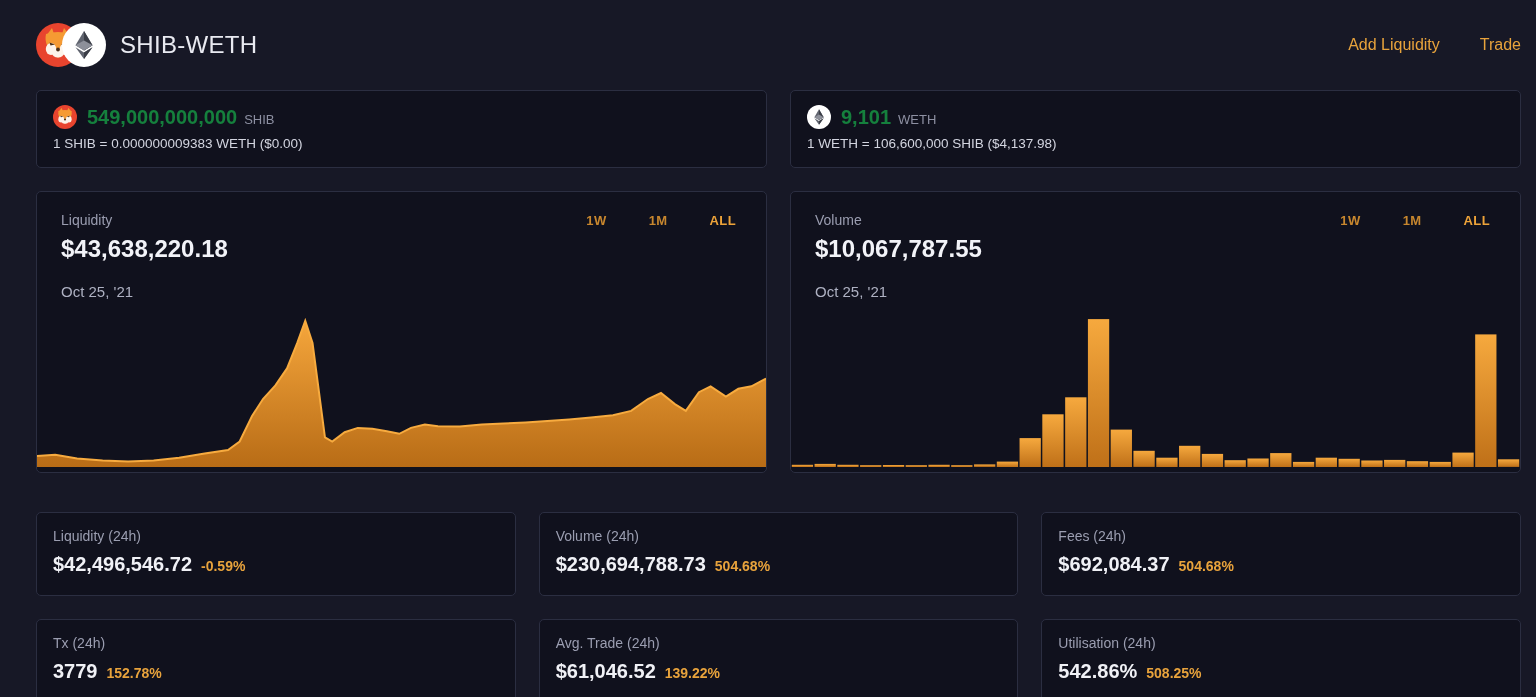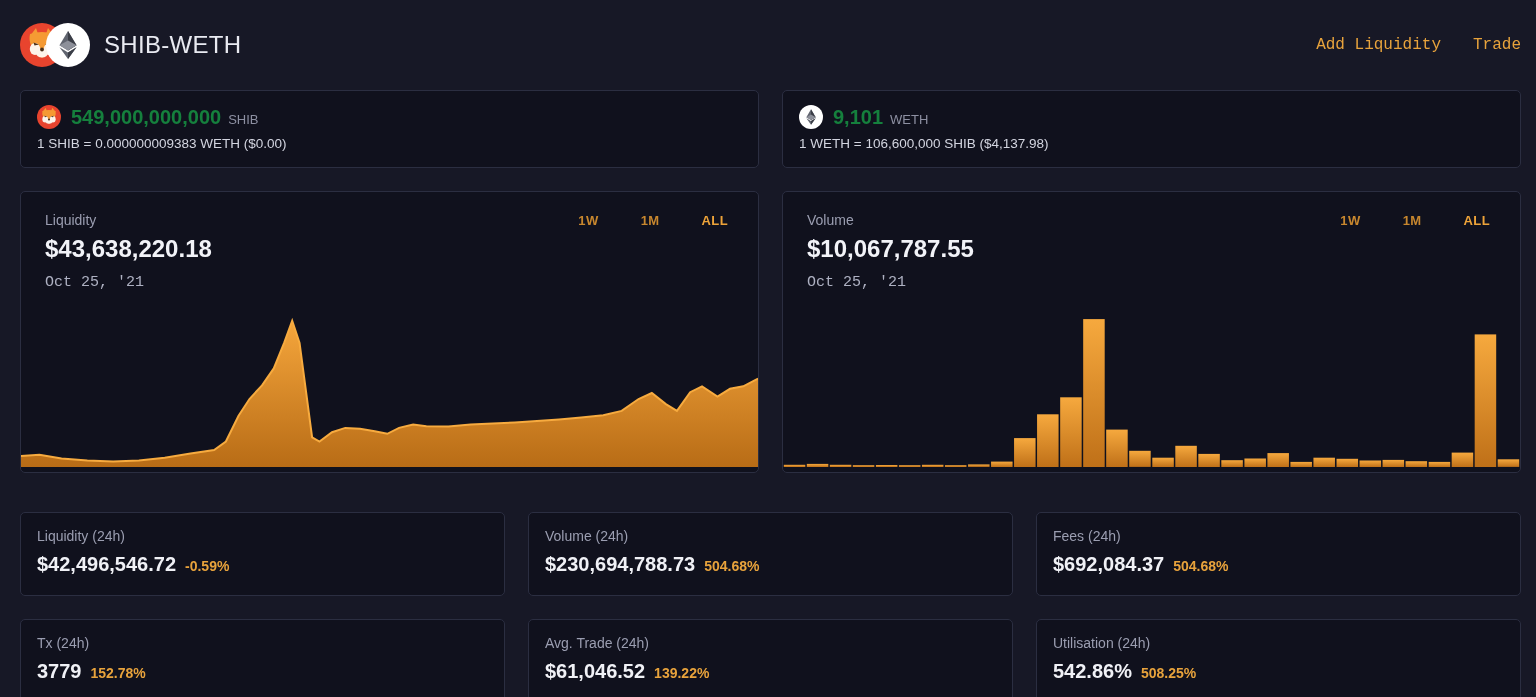--- a/index.html
+++ b/index.html
@@ -3,31 +3,31 @@
 <meta charset="utf-8">
 <style>
   * { margin:0; padding:0; box-sizing:border-box; }
   html,body { width:1536px; height:697px; }
   body {
     background:#171826;
     font-family:"Liberation Sans", sans-serif;
     color:#eceef4;
     overflow:hidden;
   }
-  .page { width:1536px; height:697px; padding:0 15px 0 20px; }
+  .page { width:1536px; height:697px; padding:0 15px 0 36px; }
 
   
   .header { height:90px; display:flex; align-items:center; justify-content:space-between; }
   .pair { display:flex; align-items:center; }
   .pair-icons { position:relative; width:70px; height:44px; }
   .pair-icons .tok { position:absolute; top:0; width:44px; height:44px; }
   .pair-icons .tok.shib { left:0; z-index:1; }
   .pair-icons .tok.weth { left:26px; z-index:2; }
   .pair-title { font-size:24px; font-weight:500; color:#e9eaf1; margin-left:14px; letter-spacing:0.3px; }
-  .header-links { display:flex; gap:32px;font-family:Liberation Mono, monospace; }
+  .header-links { display:flex; gap:40px; }
   .header-links a { color:#e8a33c; font-size:16px; text-decoration:none; cursor:pointer; }
 
   
   .grid2 { display:grid; grid-template-columns:1fr 1fr; gap:23px; margin-bottom:23px; }
   .grid3 { display:grid; grid-template-columns:1fr 1fr 1fr; gap:23px; margin-bottom:23px;margin-top:39px; }
 
   .card {
     background:#10111d;
     border:1px solid #2b2e41;
     border-radius:5px;
@@ -39,21 +39,21 @@
   .reserve-top .tok-sm { width:24px; height:24px; margin-right:10px; flex:0 0 auto; }
   .reserve-amount { font-size:20px; font-weight:700; color:#15803d; }
   .reserve-symbol { font-size:13px; color:#8d90a2; margin-left:7px; position:relative; top:2px; }
   .reserve-rate { font-size:13.5px; color:#d3d5e0; margin-top:7px; }
 
   
   .chart-card { height:282px; position:relative; overflow:hidden; }
   .chart-head { padding:20px 0 0 24px; }
   .chart-label { font-size:14px; color:#9b9eb1; }
   .chart-value { font-size:24px; font-weight:700; color:#f2f3f8; margin-top:7px; }
-  .chart-date { font-size:15px; color:#aeb1c2; margin-top:11px;font-family:Liberation Mono, monospace; }
+  .chart-date { font-size:15px; color:#aeb1c2; margin-top:20px; }
   .chart-tabs { position:absolute; top:21px; right:30px; display:flex; gap:42px;margin-left:41px; }
   .chart-tab { font-size:13px; font-weight:700; color:#c8872e; cursor:pointer; letter-spacing:0.4px; }
   .chart-tab.active { color:#eda339; }
   .chart-area { position:absolute; left:0; right:0; bottom:5px; height:178px; }
   .chart-area svg { display:block; width:100%; height:178px; }
 
   
   .stat-card { height:84px; padding:15px 16px; }
   .stat-label { font-size:14px; color:#9b9eb1; }
   .stat-line { margin-top:9px; display:flex; align-items:baseline; }

